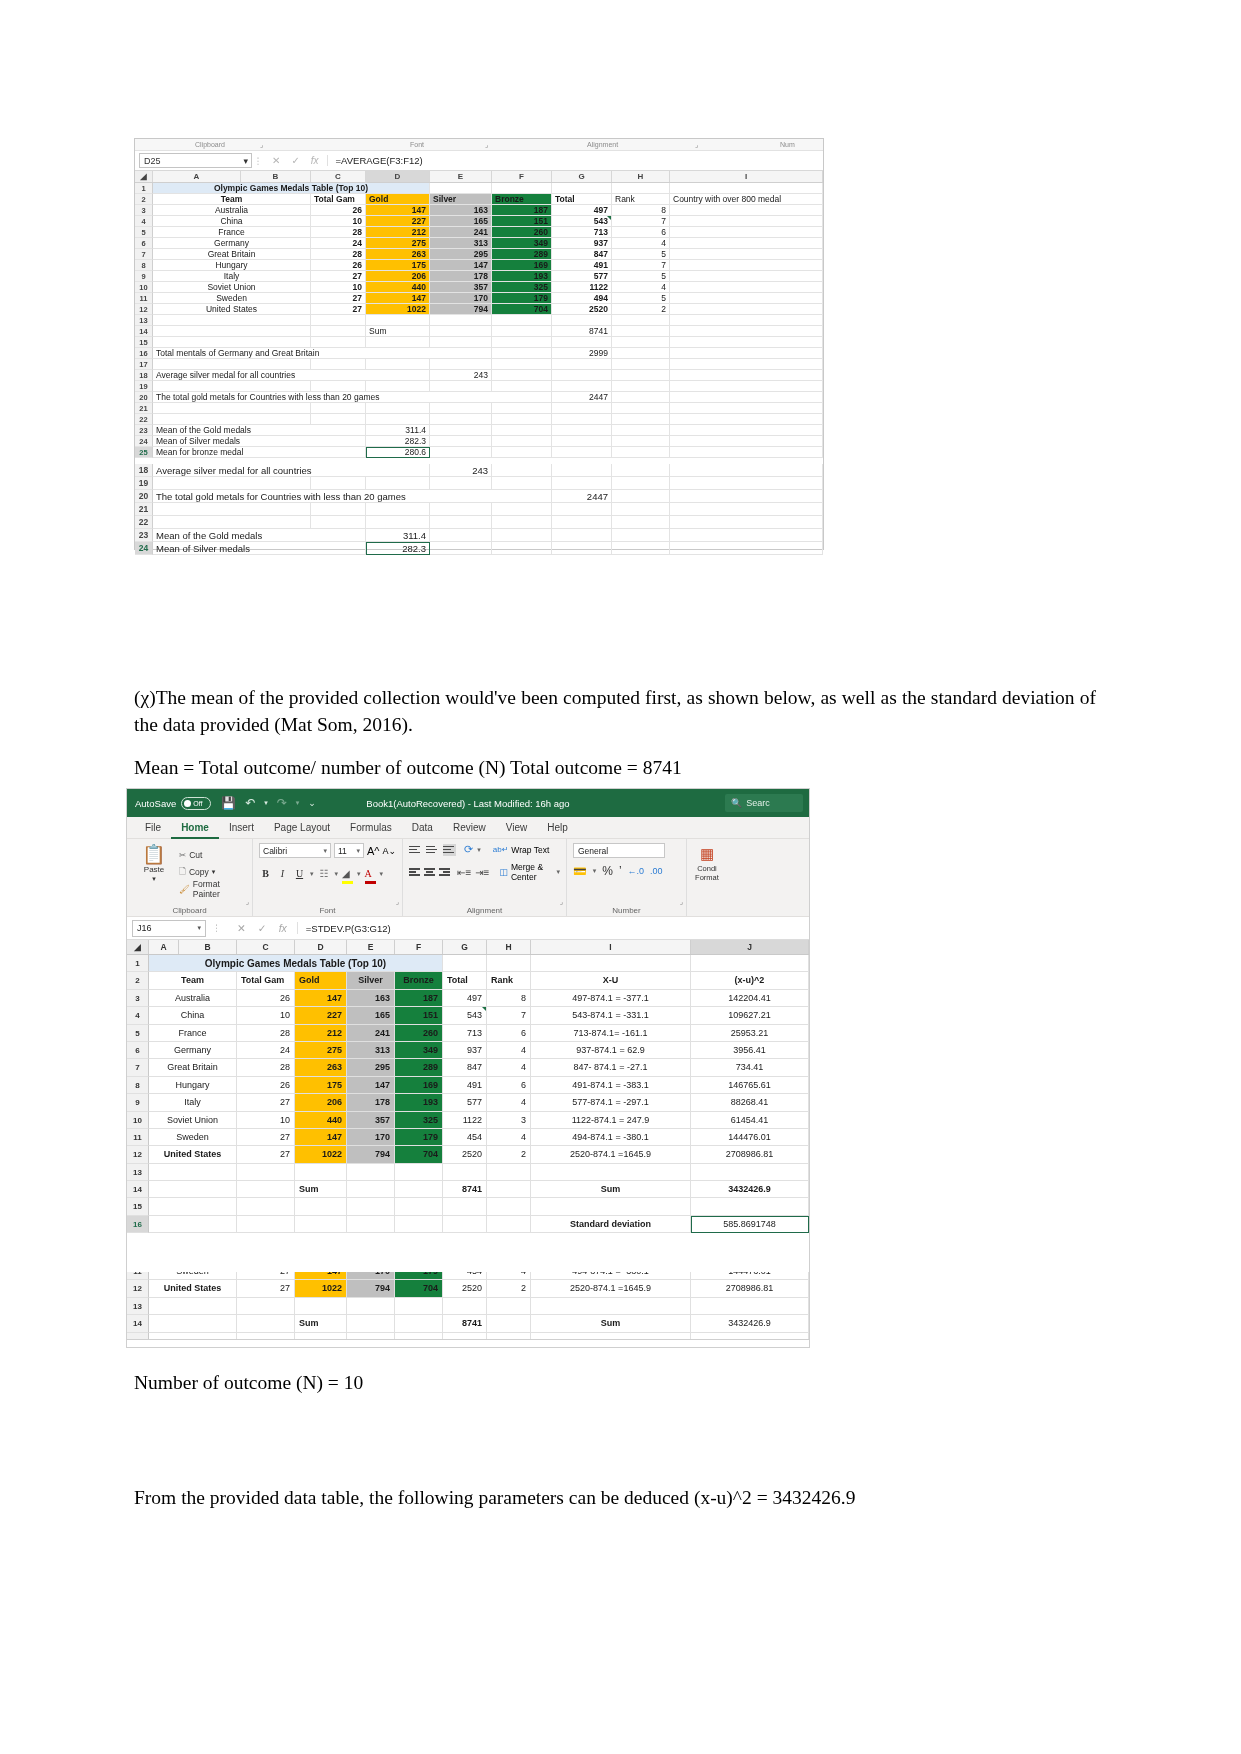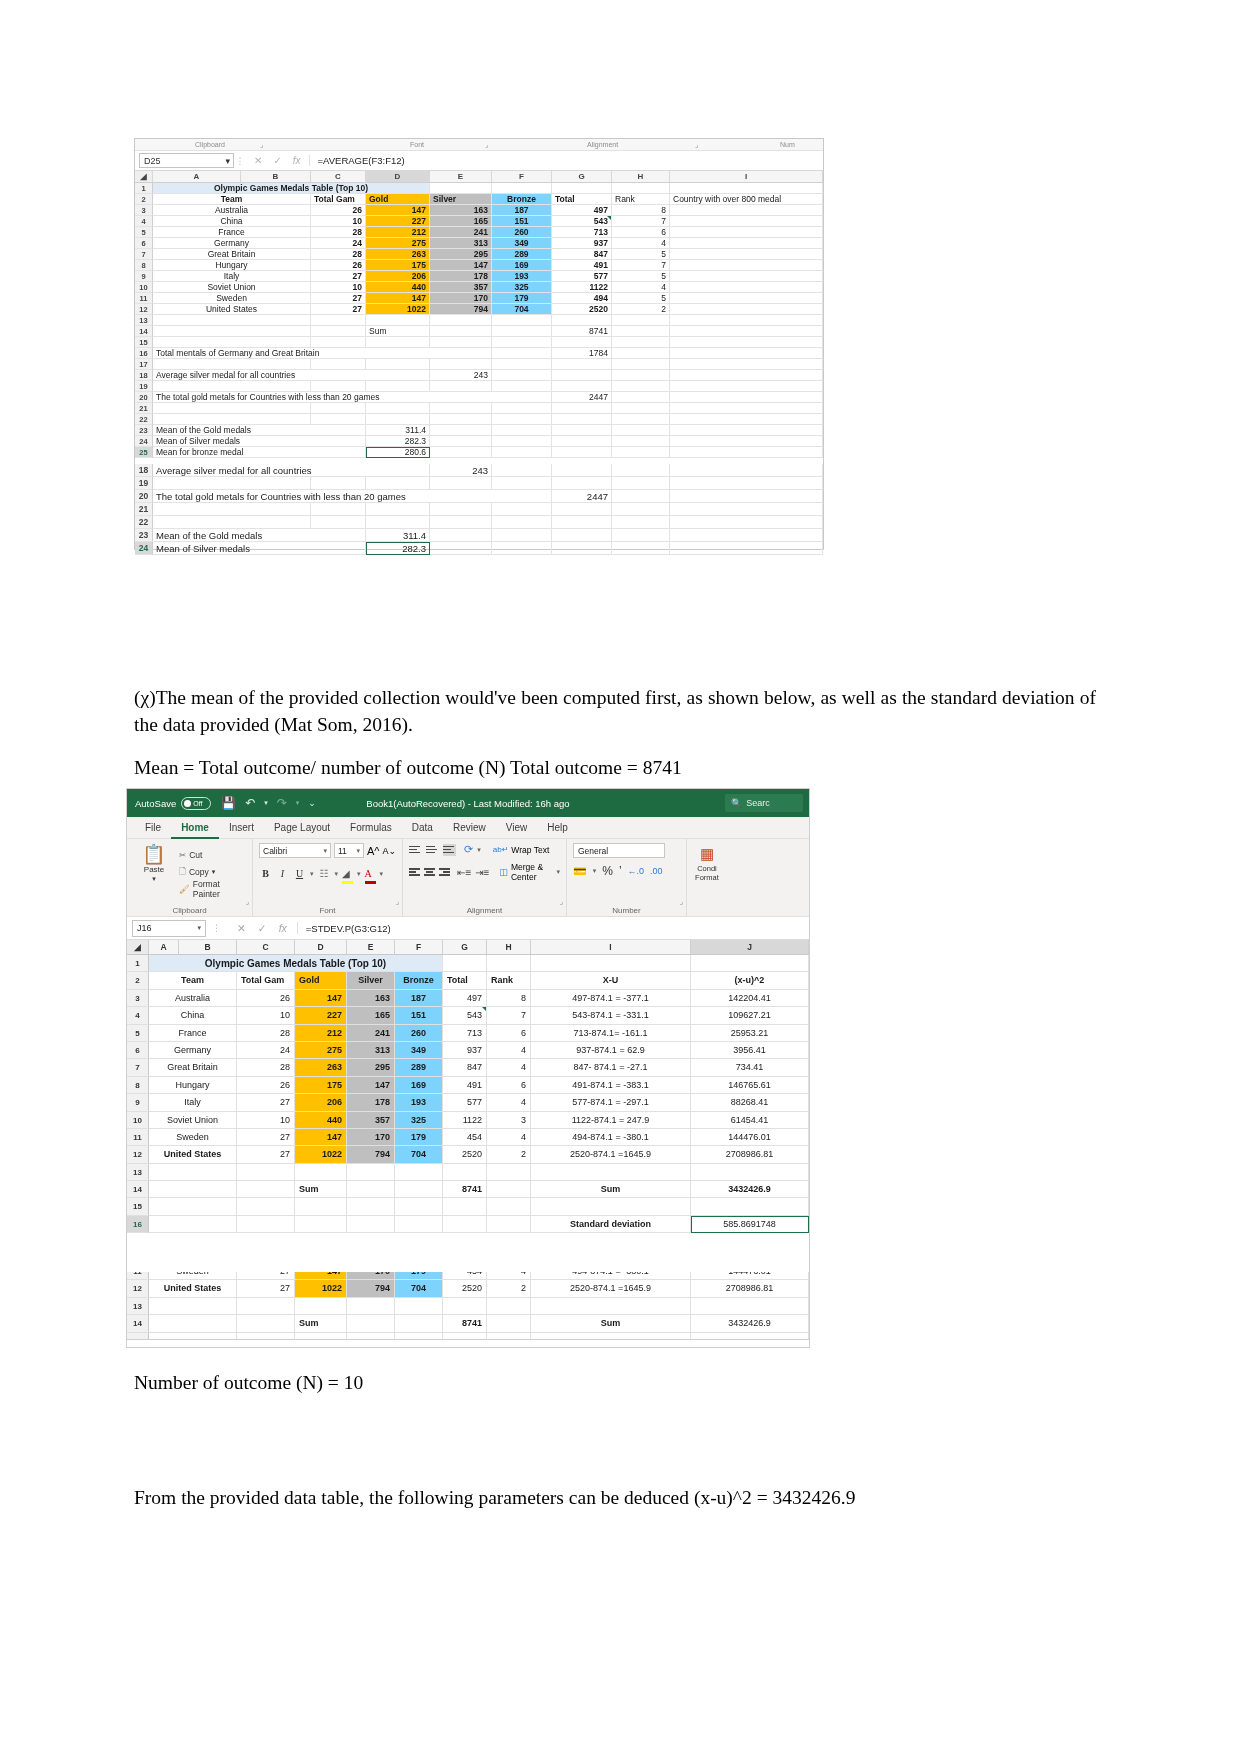--- a/index.html
+++ b/index.html
@@ -26,42 +26,42 @@
   .f1-ribbonlabels {
     height:12px; position:relative; font-size:7px; color:#8c8c8c;
     border-bottom:1px solid #e2e2e2; background:#f7f7f7;
   }
   .f1-ribbonlabels span { position:absolute; top:2px; }
   .f1-formulabar {
     height:20px; display:flex; align-items:center; gap:0;
     border-bottom:1px solid #d8d8d8; background:#fff; padding:0 4px;
   }
   .f1-namebox {
-    width:95px; height:15px; border:1px solid #c4c4c4; background:#fff;
+    width:113px; height:15px; border:1px solid #c4c4c4; background:#fff;
     font-size:9px; color:#333; display:flex; align-items:center; padding-left:4px;
     justify-content:space-between; padding-right:3px;
   }
   .f1-fbsep { width:12px; text-align:center; color:#b0b0b0; font-size:9px; }
   .f1-fbicons { display:flex; gap:11px; padding:0 8px; color:#b5b5b5; font-size:10px; }
   .f1-fbinput { flex:1; font-size:9.5px; color:#222; padding-left:8px; border-left:1px solid #e0e0e0; }
 
   .f1-cols { display:flex; height:12px; background:#f5f5f5; border-bottom:1px solid #cfcfcf; }
   .f1-cols div { border-right:1px solid #d7d7d7; font-size:8px; color:#444; text-align:center; line-height:12px; font-weight:600;}
   .f1-corner { width:18px; background:#efefef; }
 
   .f1-rows { font-size:8.5px; color:#1a1a1a; }
   .f1-row { display:flex; height:11px; align-items:stretch; }
   .f1-rh { width:18px; background:#f1f1f1; border-right:1px solid #cfcfcf; border-bottom:1px solid #e3e3e3;
            font-size:7.5px; color:#444; text-align:center; line-height:11px; font-weight:600; }
   .f1-c { border-right:1px solid #e3e3e3; border-bottom:1px solid #e3e3e3; line-height:11px; padding:0 3px; overflow:hidden; }
   .ta-c { text-align:center; } .ta-r { text-align:right; } .ta-l { text-align:left; }
   .bold { font-weight:700; }
   .gold  { background:#FFC000; font-weight:700; }
   .silv  { background:#BFBFBF; font-weight:700; }
-  .bron  { background:#7dd3fc; font-weight:700;text-align:center; }
+  .bron  { background:#15803d; font-weight:700; }
   .titlebg { background:#DEEAF6; }
   .selbox { outline:1.4px solid #1F6B4A; outline-offset:-1.4px; }
 
   
   .fig2 {
     position:absolute; left:126px; top:788px;
     width:684px; height:560px;
     background:#fff; border:1px solid #cfcfcf;
     font-family:"Liberation Sans", sans-serif;
     overflow:hidden;
@@ -393,21 +393,21 @@
         <div class="f1-c" style="width:60px;"></div>
           <div class="f1-c" style="width:60px;"></div>
         <div class="f1-c" style="width:58px;"></div>
           <div class="f1-c" style="width:153px;"></div>
         </div>
 
       <div class="f1-row">
           <div class="f1-rh">16</div>
         <div class="f1-c ta-l" style="width:339px;">Total mentals of Germany and Great Britain</div>
         <div class="f1-c" style="width:60px;"></div>
-        <div class="f1-c ta-r" style="width:60px;">1784</div>
+        <div class="f1-c ta-r" style="width:60px;">2999</div>
         <div class="f1-c" style="width:58px;"></div>
           <div class="f1-c" style="width:153px;"></div>
         </div>
 
       <div class="f1-row">
           <div class="f1-rh">17</div>
         <div class="f1-c" style="width:158px;"></div>
           <div class="f1-c" style="width:55px;"></div>
         <div class="f1-c" style="width:64px;"></div>
           <div class="f1-c" style="width:62px;"></div>

